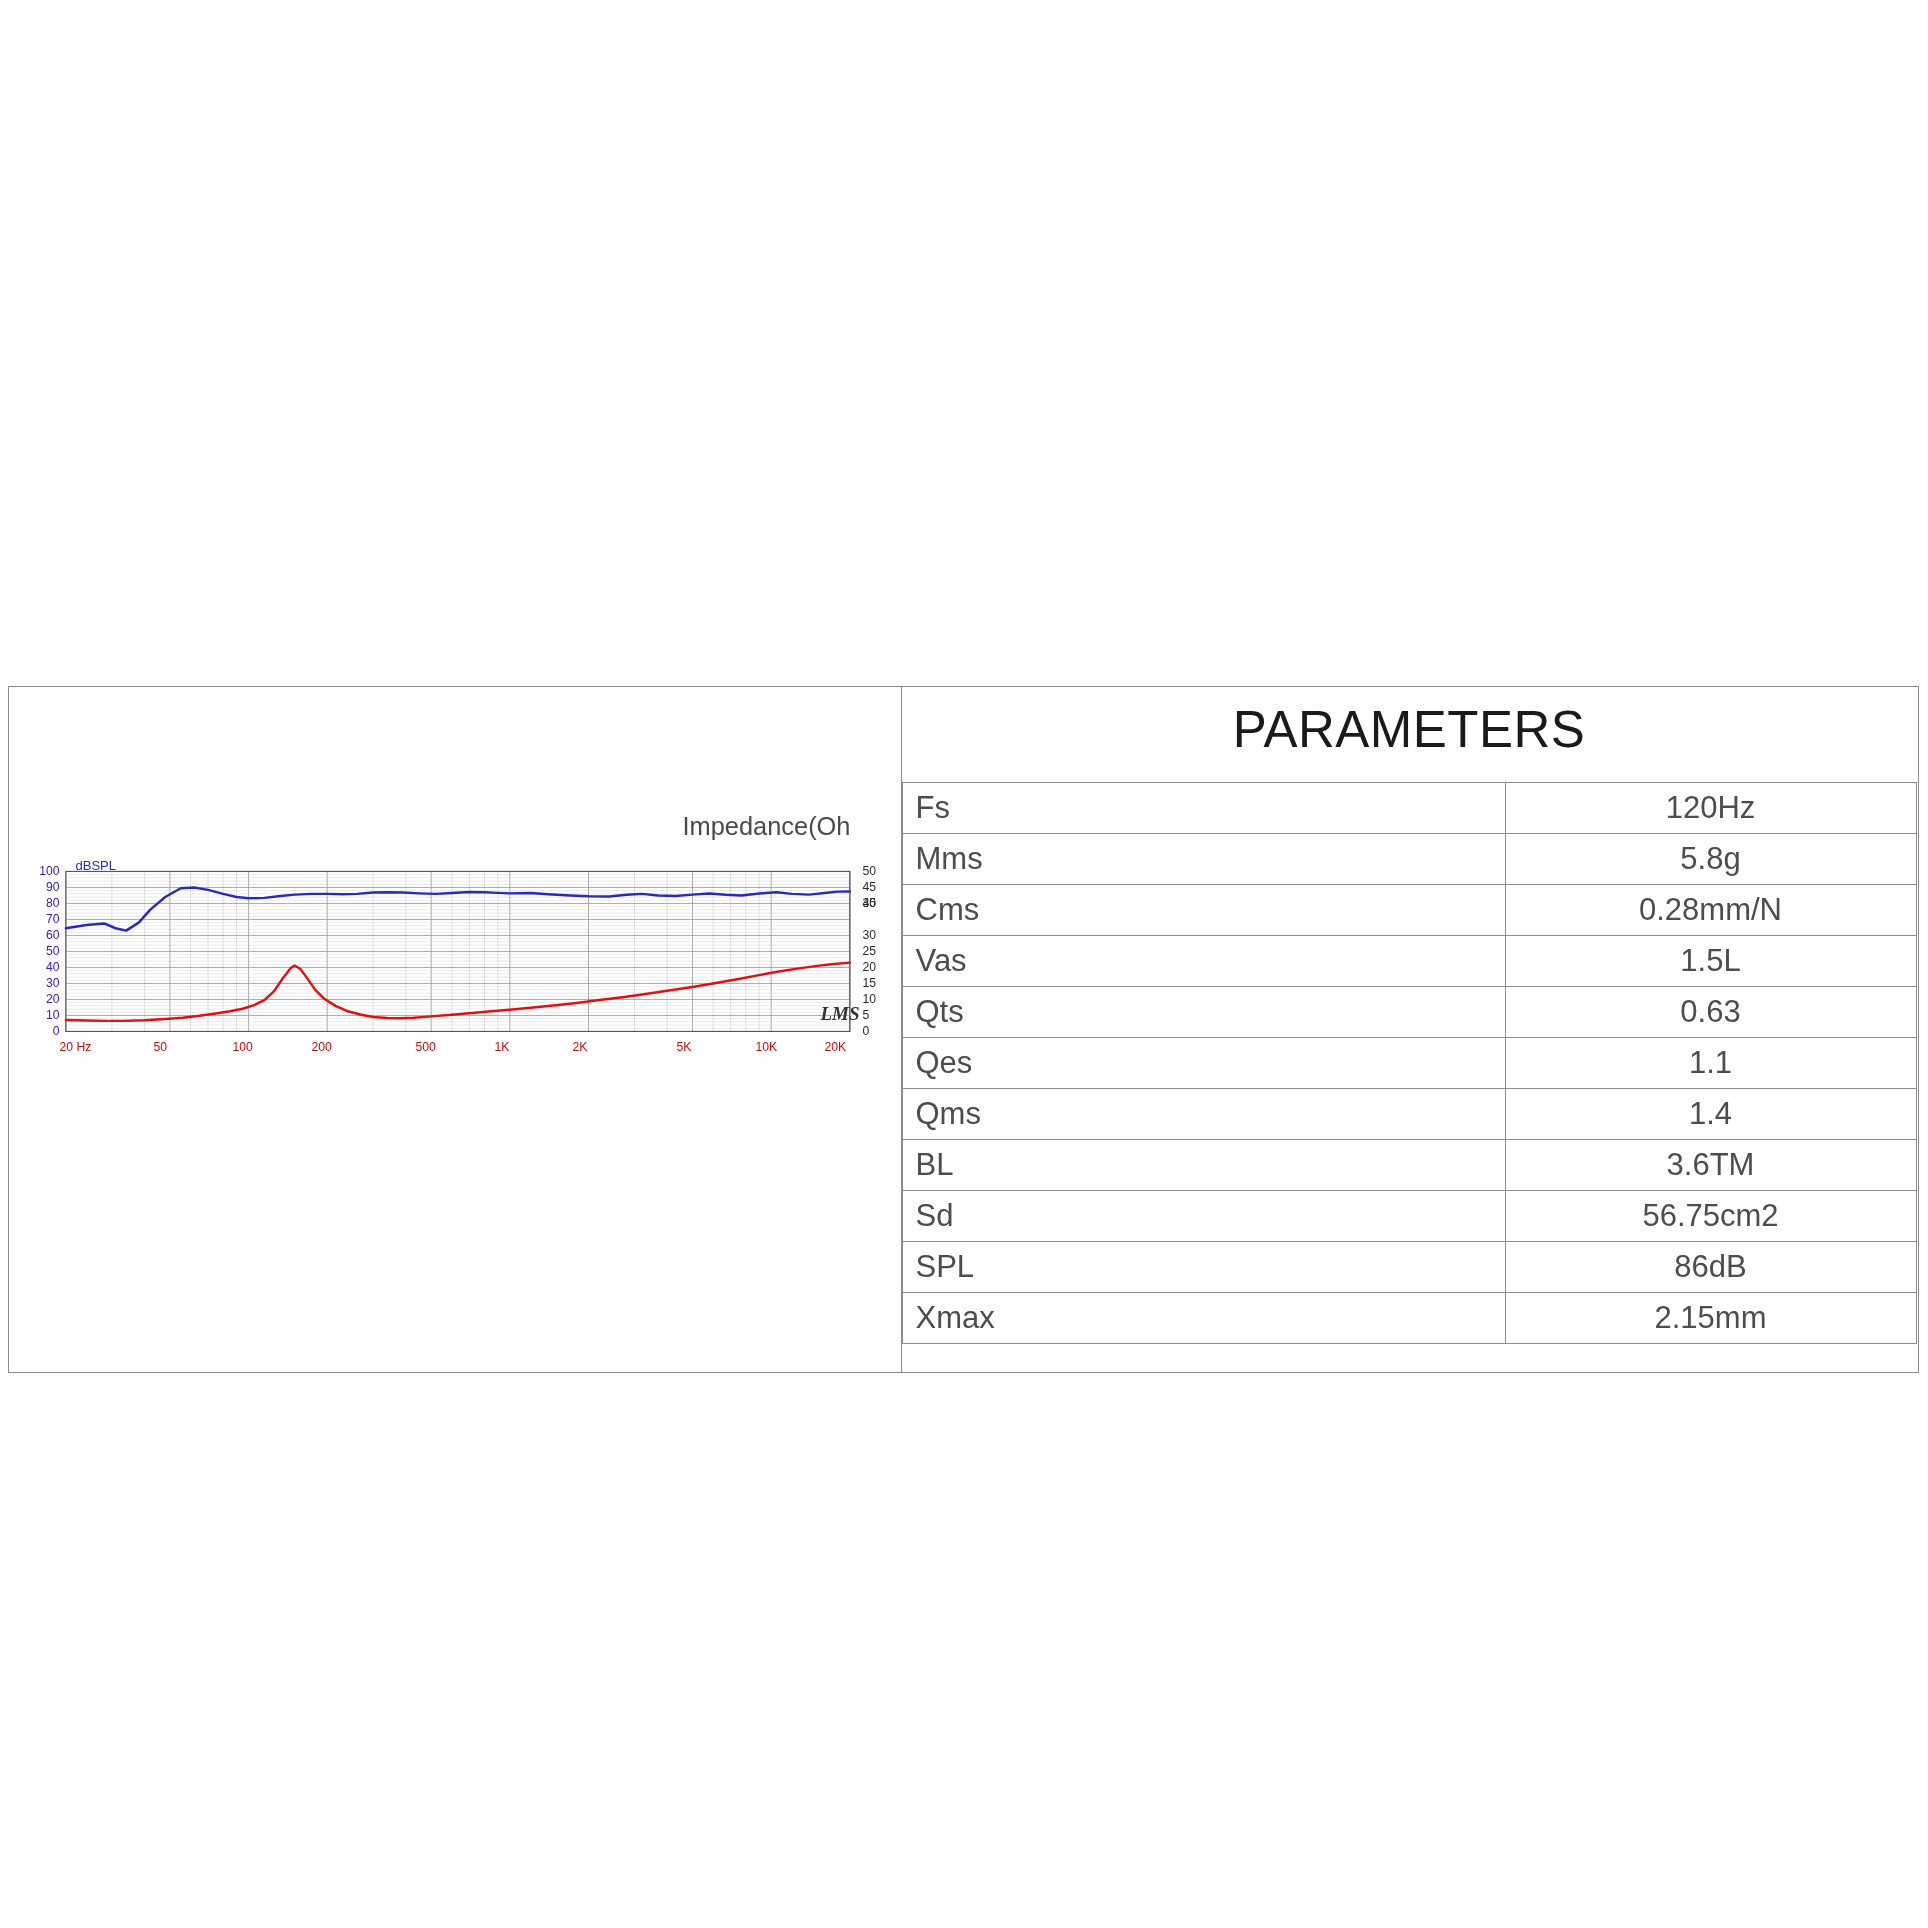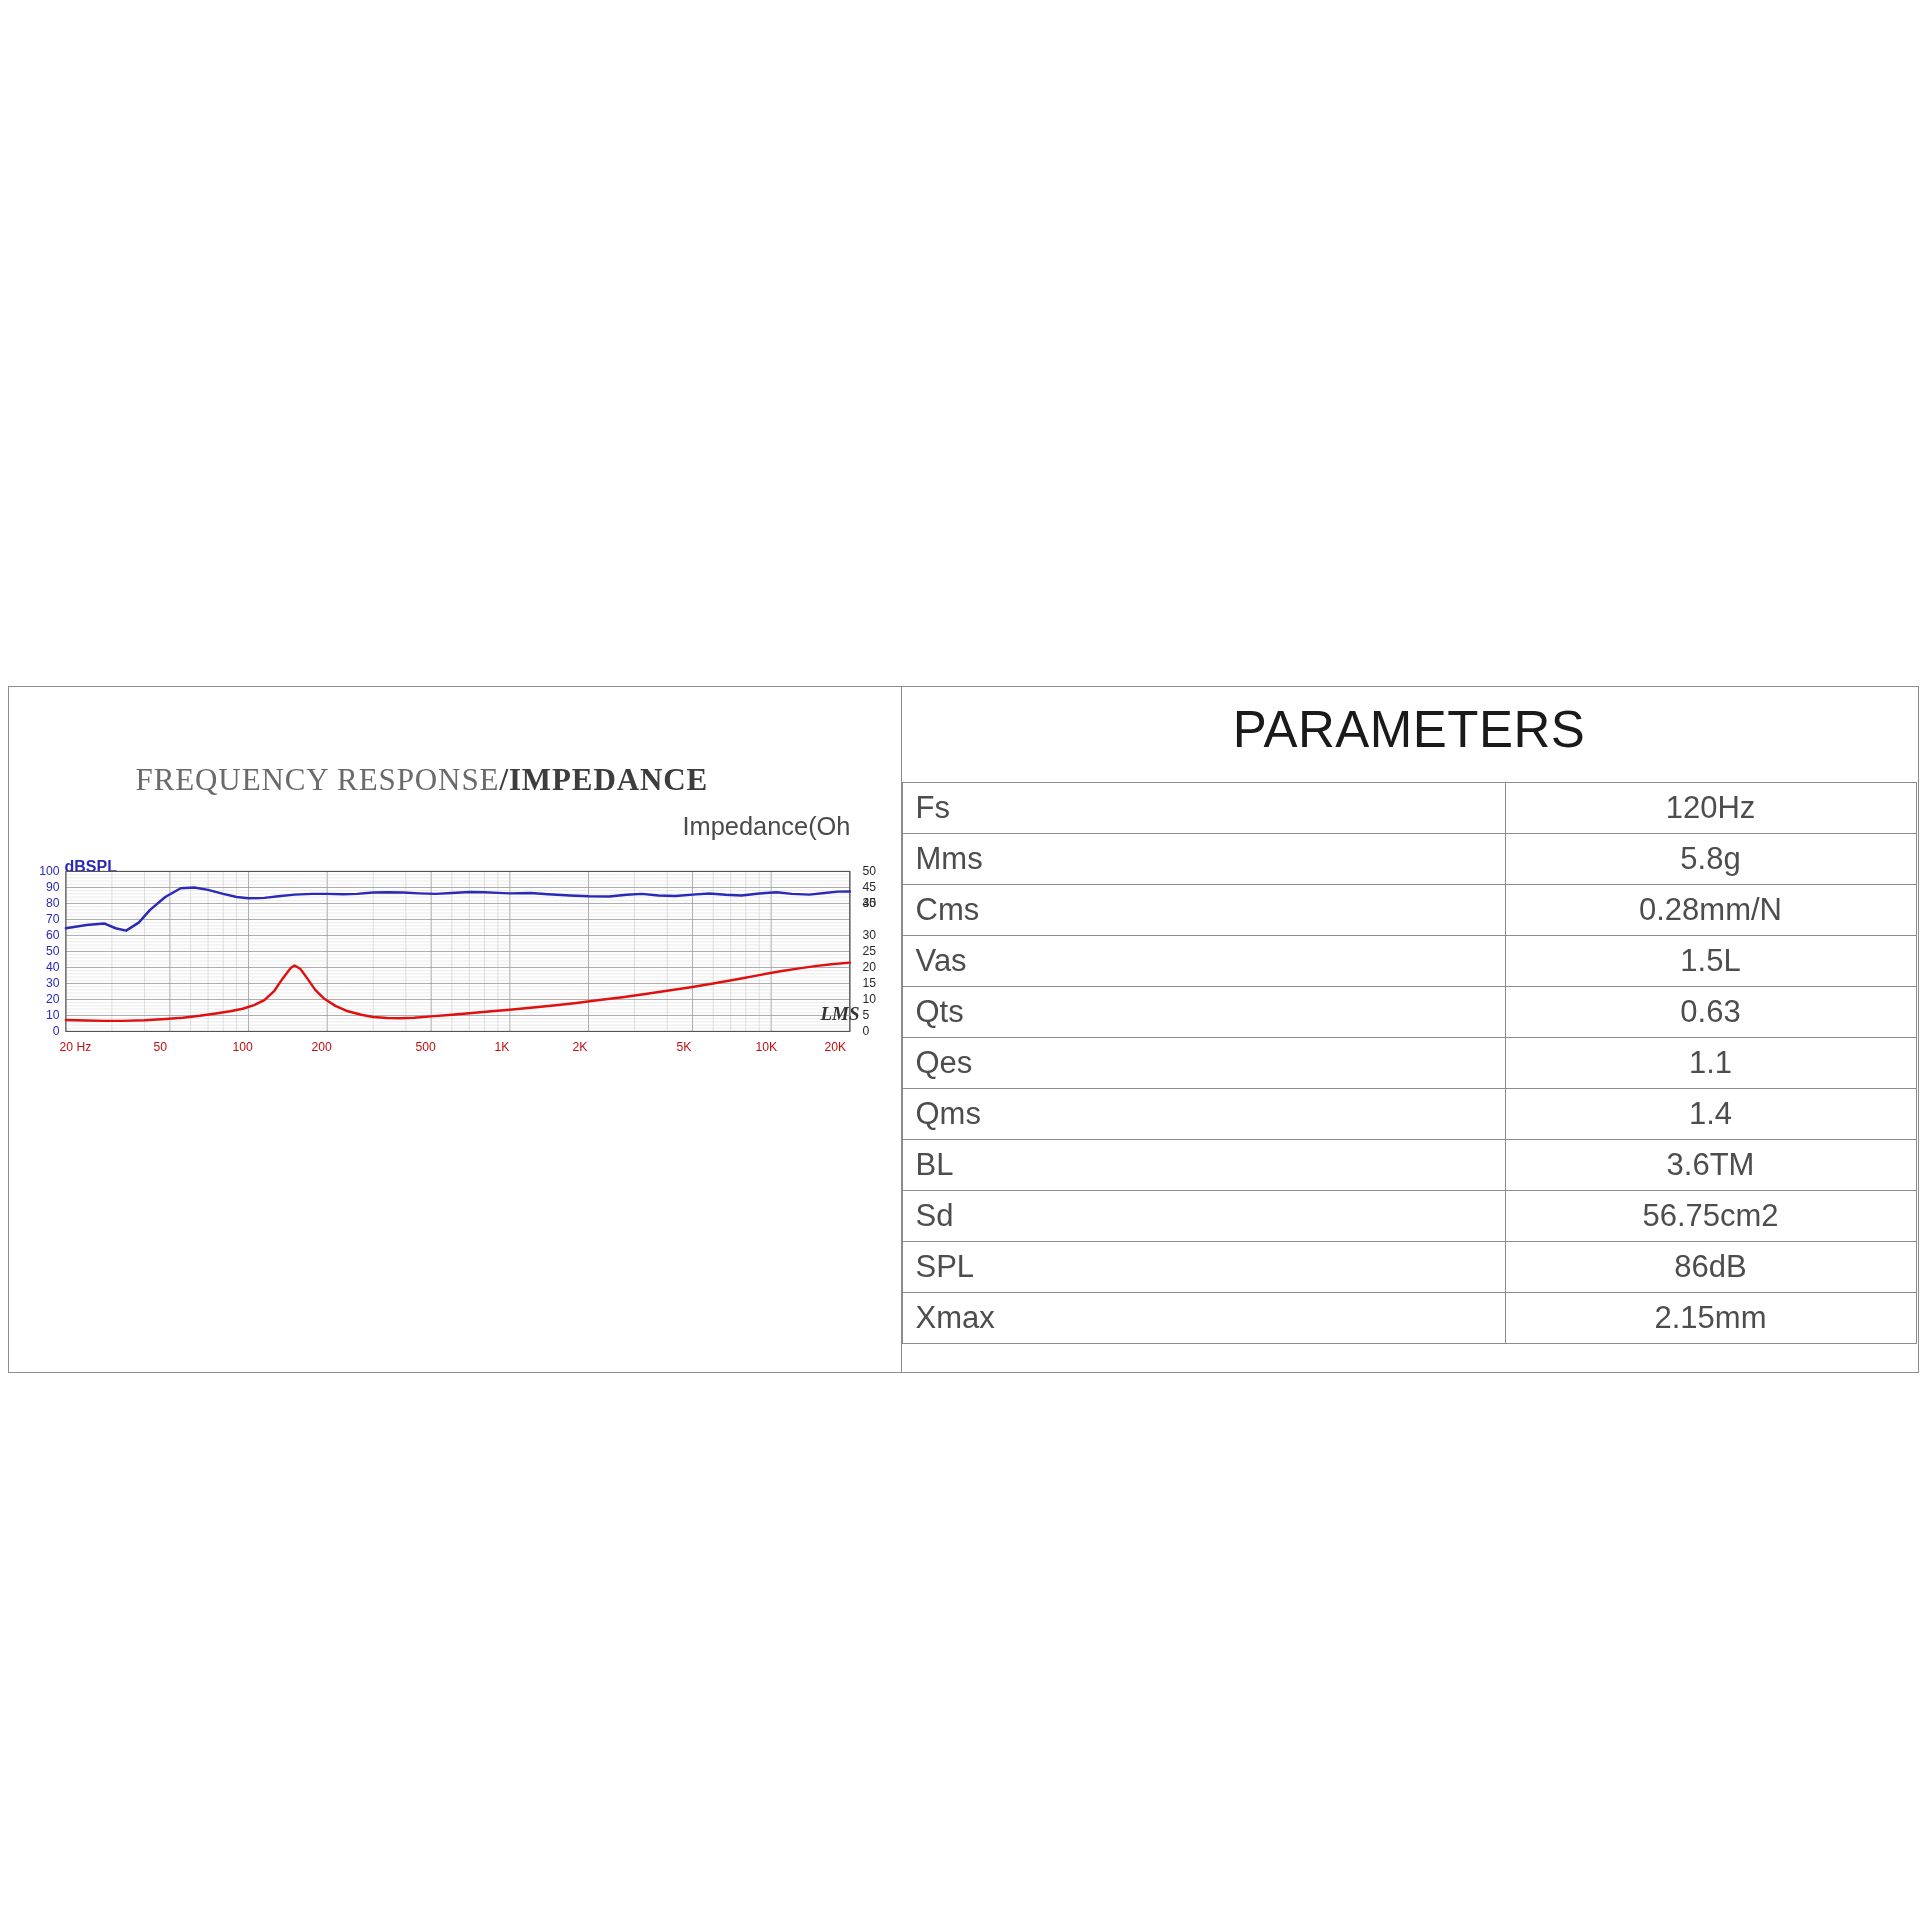--- a/index.html
+++ b/index.html
@@ -56,24 +56,24 @@
     position: absolute;
     left: 674px;
     top: 125px;
     font-size: 25.4px;
     color: #4a4a4a;
     white-space: nowrap;
   }
 
   #dbspl-label {
     position: absolute;
-    left: 56px;
+    left: 67px;
     top: 171px;
-    font-size: 16px;
-    font-weight: bold;
+    font-size: 13px;
+    font-weight: normal;
     color: #2a2ab8;
   }
 
   .axis-num {
     position: absolute;
     font-size: 12.2px;
     white-space: nowrap;
     line-height: 1;
   }
   .axis-left { color: #2a2ab8; text-align: right; }
@@ -121,23 +121,20 @@
   td.p-name { width: 603px; text-align: left; }
   td.p-val { text-align: center; }
 </style>
 </head>
 <body>
 
 <div id="datasheet">
 
   <div id="graph-panel">
 
-    <div id="graph-title">
-      <span>FREQUENCY  RESPONSE</span><span class="bold-part">/IMPEDANCE</span>
-    </div>
 
     <div id="impedance-label">Impedance(Oh</div>
 
     <div id="dbspl-label">dBSPL</div>
 
     <svg id="chart-svg" width="893" height="687" viewBox="0 0 948 730" style="position:absolute;left:0;top:0;">
       <g id="svg-grid">
           <line x1="60" y1="196" x2="60" y2="366" stroke="#9a9a9a" stroke-width="0.9"></line>
           <line x1="108.89467293112746" y1="196" x2="108.89467293112746" y2="366" stroke="#c8c8c8" stroke-width="0.6"></line>
           <line x1="143.5859954626988" y1="196" x2="143.5859954626988" y2="366" stroke="#c8c8c8" stroke-width="0.6"></line>

